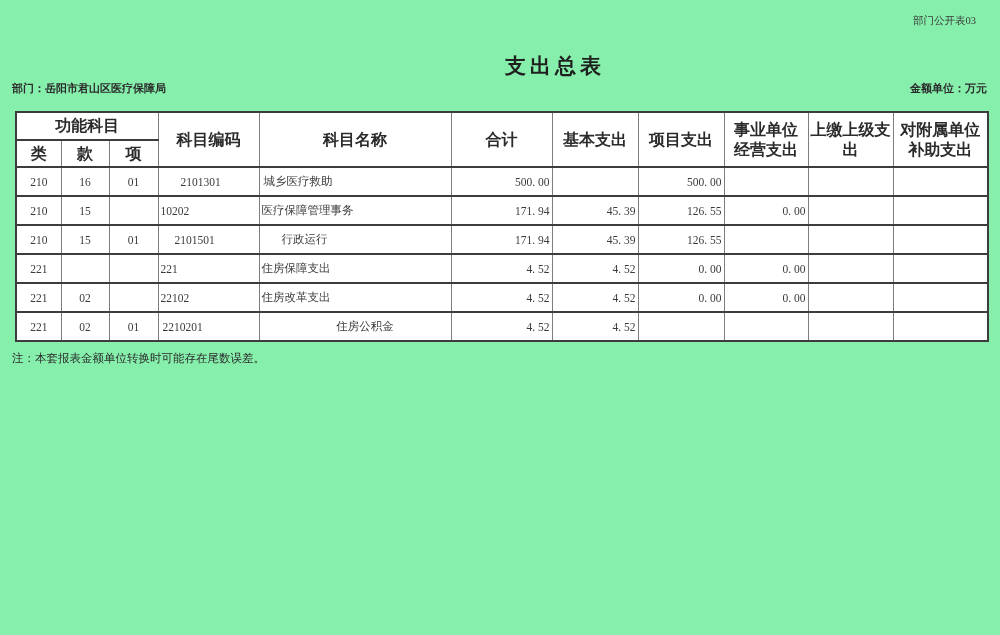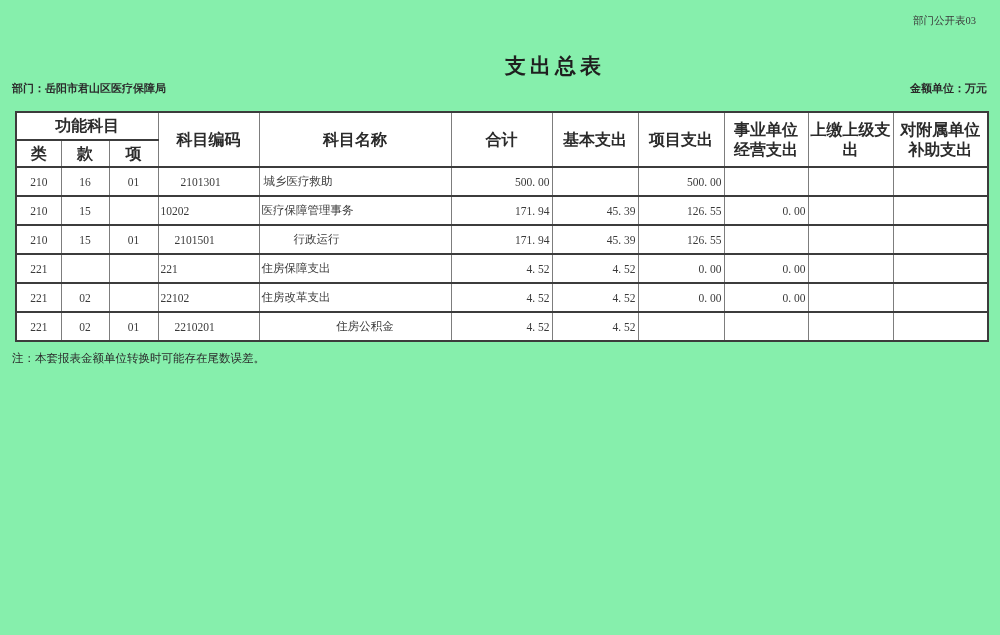--- a/index.html
+++ b/index.html
@@ -166,21 +166,21 @@
           <td class="right">126. 55</td>
           <td class="right">0. 00</td>
           <td class="right"></td>
           <td class="right"></td>
         </tr>
         <tr>
           <td class="center">210</td>
           <td class="center">15</td>
           <td class="center">01</td>
           <td class="left" style="padding-left: 16px;">2101501</td>
-          <td class="left" style="padding-left: 34px;">行政运行</td>
+          <td class="left" style="padding-left: 22px;">行政运行</td>
           <td class="right">171. 94</td>
           <td class="right">45. 39</td>
           <td class="right">126. 55</td>
           <td class="right"></td>
           <td class="right"></td>
           <td class="right"></td>
         </tr>
         <tr>
           <td class="center">221</td>
           <td class="center"></td>
@@ -204,21 +204,21 @@
           <td class="right">4. 52</td>
           <td class="right">0. 00</td>
           <td class="right">0. 00</td>
           <td class="right"></td>
           <td class="right"></td>
         </tr>
         <tr>
           <td class="center">221</td>
           <td class="center">02</td>
           <td class="center">01</td>
-          <td class="left" style="padding-left: 16px;">2210201</td>
+          <td class="left" style="padding-left: 4px;">2210201</td>
           <td class="left" style="padding-left: 22px; text-align: center;">住房公积金</td>
           <td class="right">4. 52</td>
           <td class="right">4. 52</td>
           <td class="right"></td>
           <td class="right"></td>
           <td class="right"></td>
           <td class="right"></td>
         </tr>
       </tbody>
   </table>

